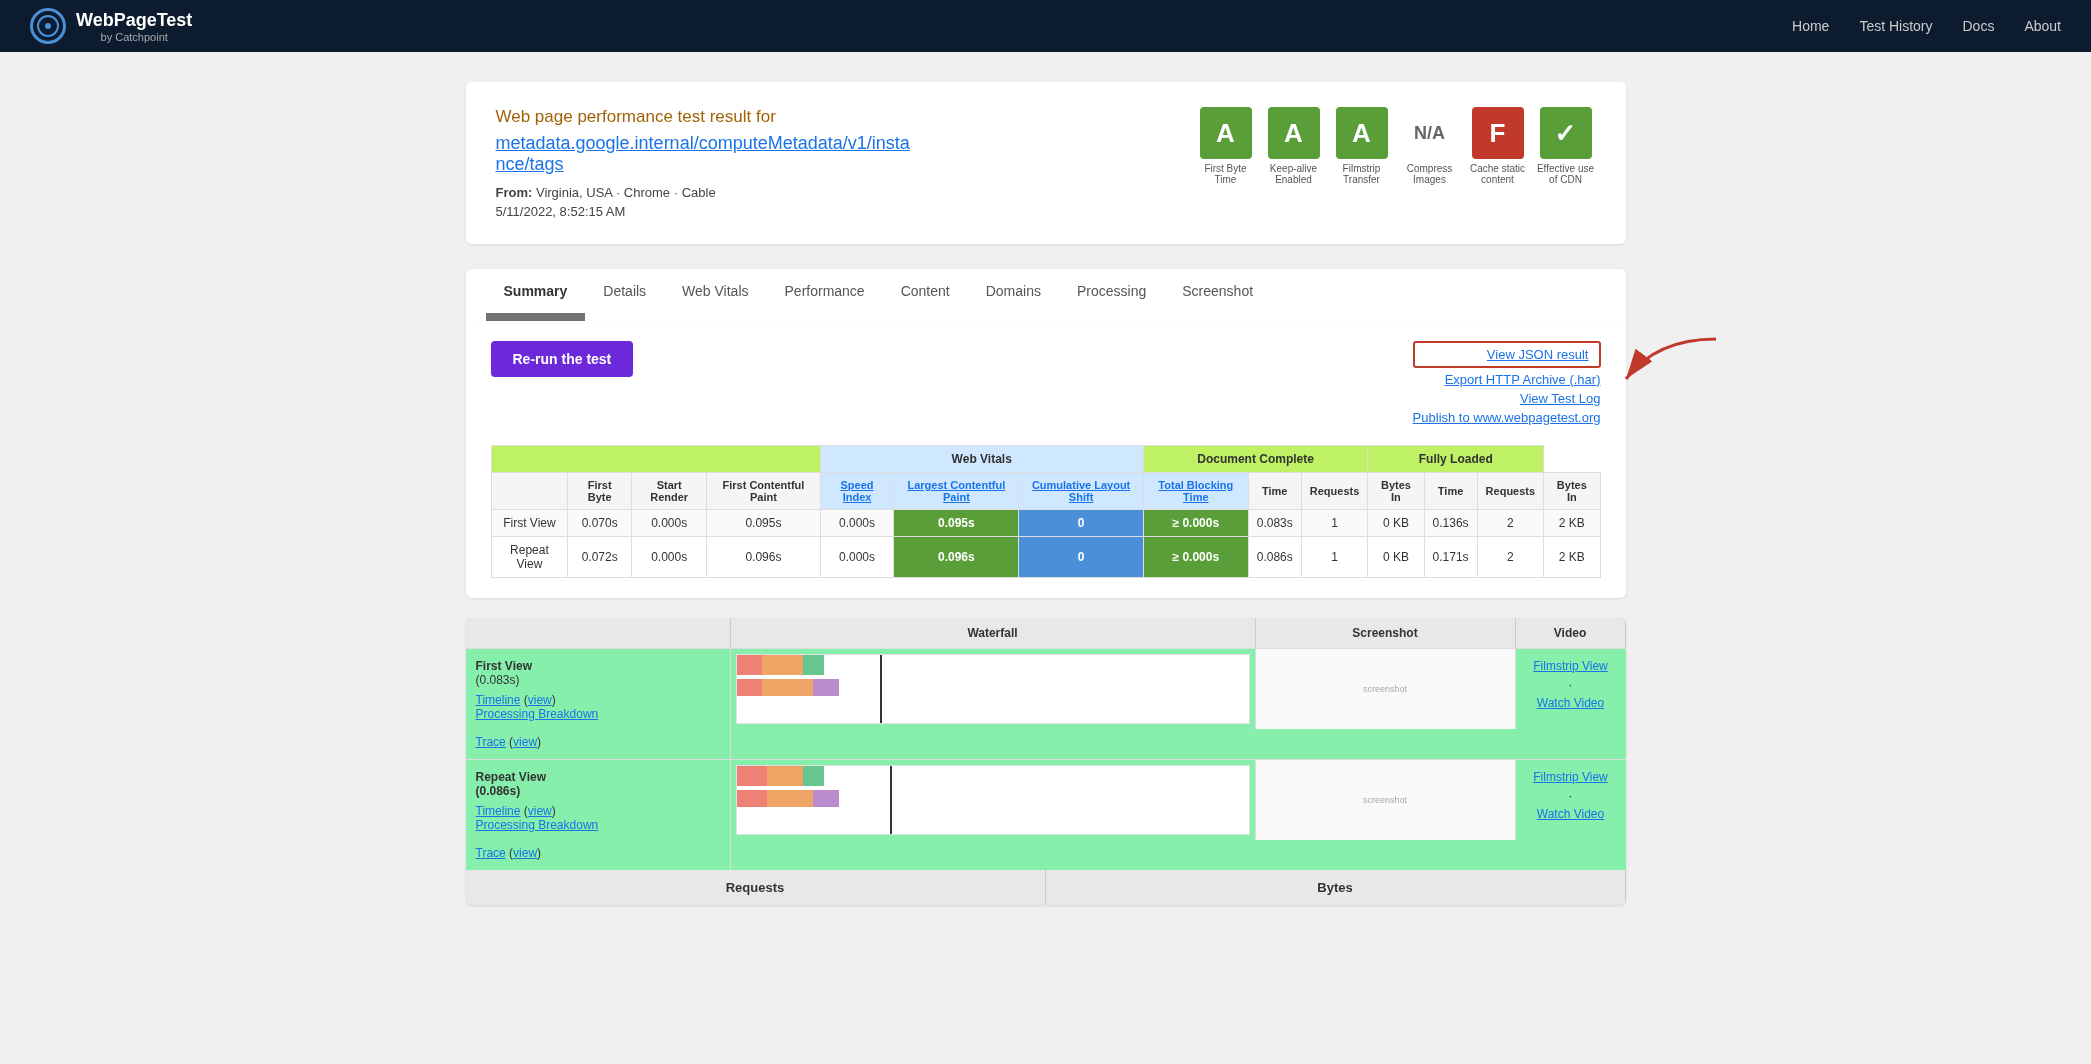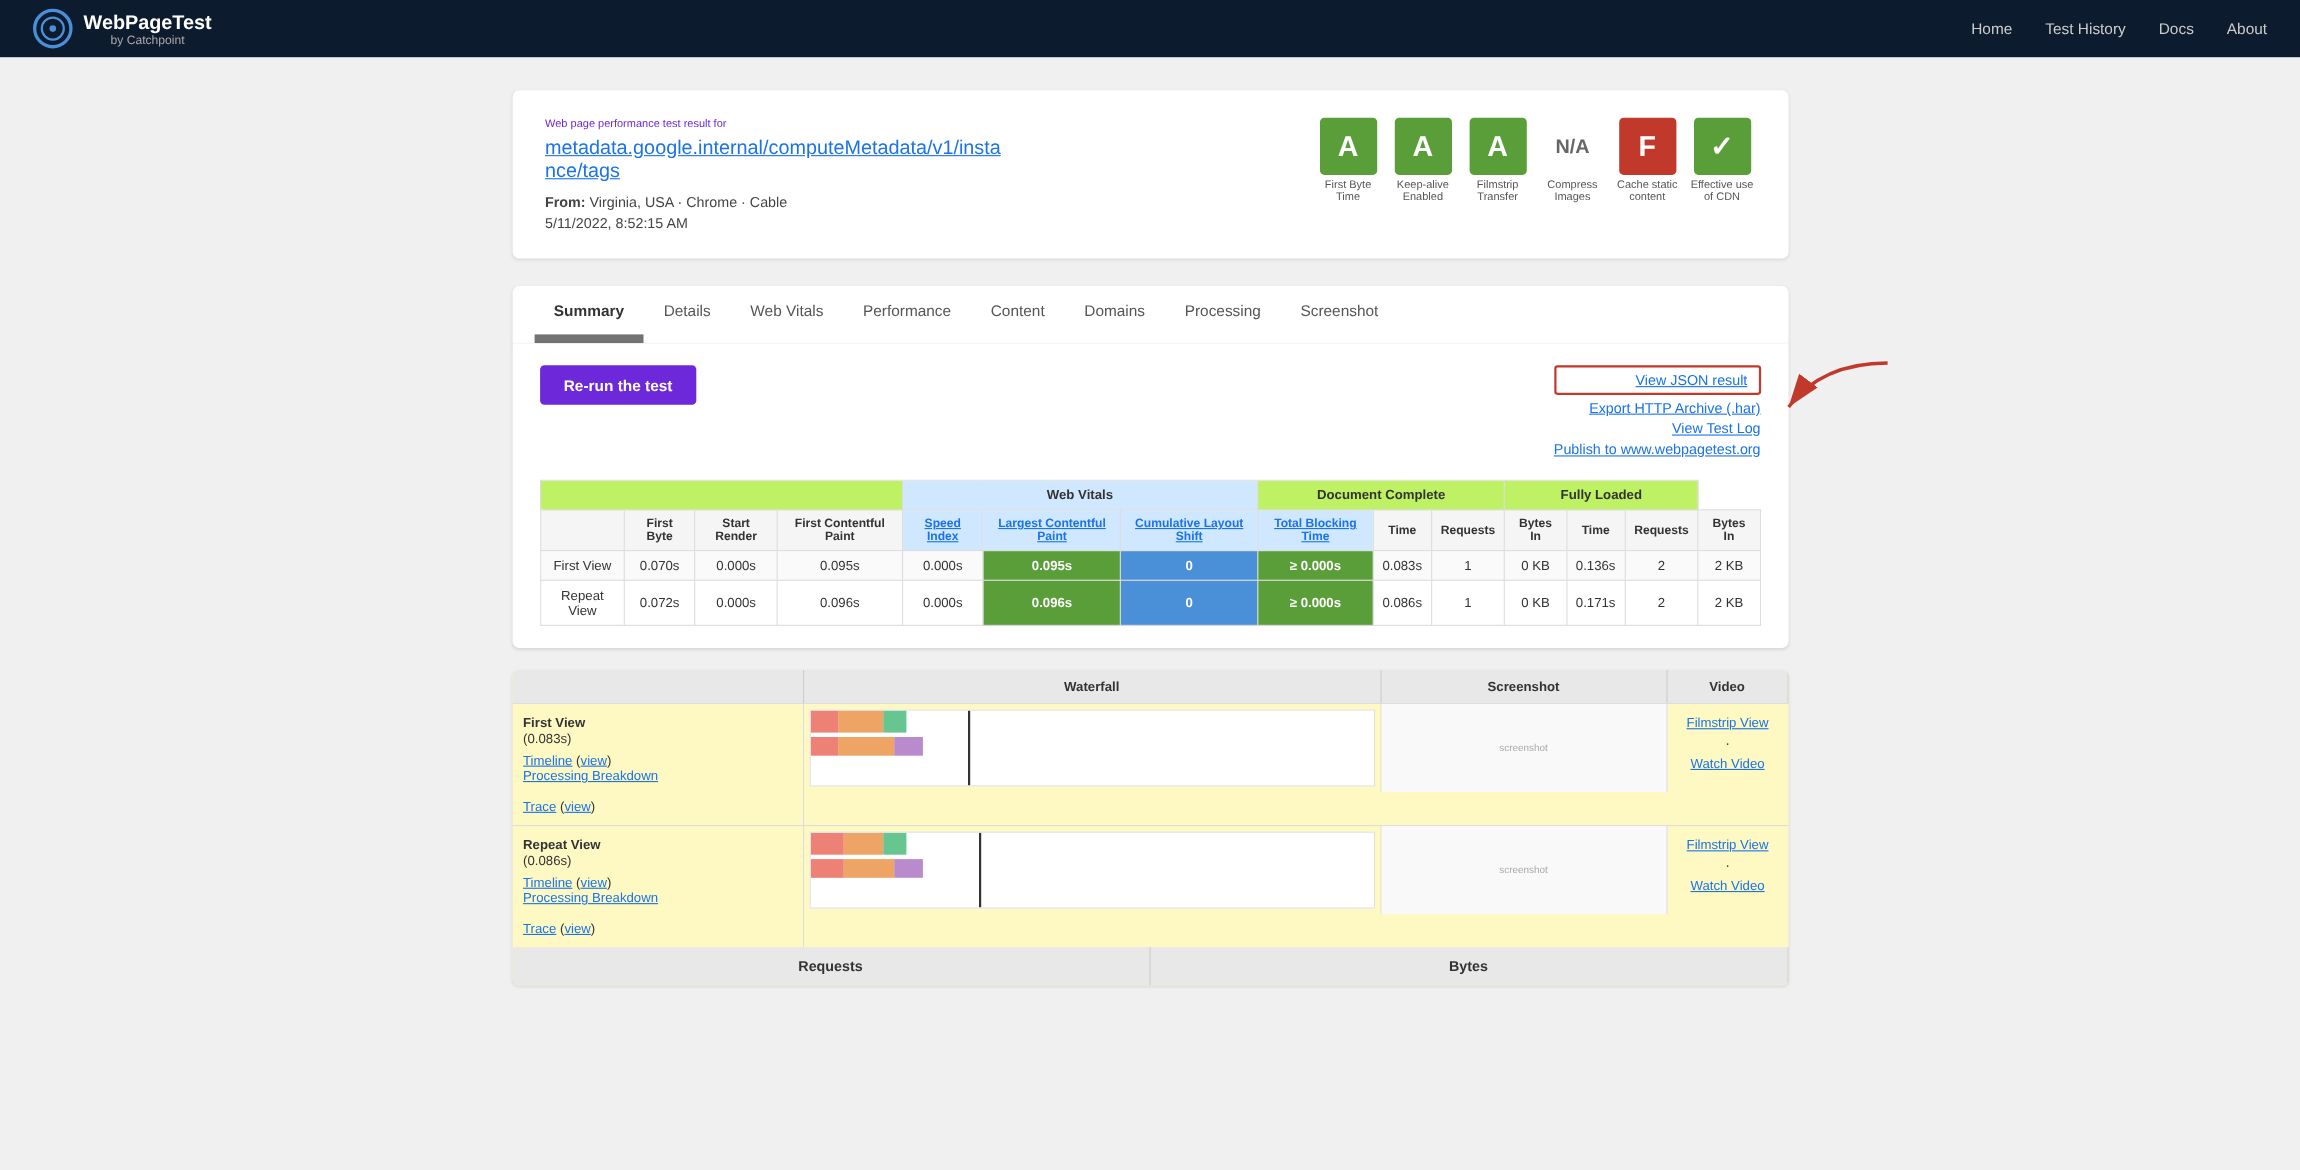--- a/index.html
+++ b/index.html
@@ -58,21 +58,21 @@
       padding: 25px 30px;
       margin-bottom: 25px;
       box-shadow: 0 1px 3px rgba(0,0,0,0.1);
     }
     .result-header {
       display: flex;
       align-items: flex-start;
       gap: 30px;
     }
     .result-info { flex: 1; }
-    .result-title { font-size: 10px; color: #6d28d9; margin-bottom: 6px; }
+    .result-title { font-size: 17px; color: #a16207; margin-bottom: 6px; }
     .result-url { color: #1a73e8; text-decoration: underline; font-size: 18px; margin-bottom: 10px; display: block; }
     .result-meta { font-size: 13px; color: #444; }
     .result-meta strong { font-weight: bold; }
     .result-meta .date { margin-top: 4px; }
 
     
     .grades { display: flex; align-items: center; gap: 8px; flex-shrink: 0; }
     .grade-item { display: flex; flex-direction: column; align-items: center; gap: 4px; }
     .grade-box {
       width: 52px; height: 52px;
@@ -169,21 +169,21 @@
     }
     .data-table tbody tr:nth-child(odd) { background: #fafafa; }
     .data-table tbody tr:nth-child(even) { background: #fff; }
     .th-web-vitals { background: #d0e8ff !important; }
     .td-web-green { background: #5a9e3a; color: #fff; font-weight: bold; }
     .td-web-blue { background: #4a90d9; color: #fff; font-weight: bold; }
     .td-left { text-align: left; }
 
     
     .waterfall-section {
-      background: #fef9c3;
+      background: #86efac;
       border-radius: 6px;
       box-shadow: 0 1px 3px rgba(0,0,0,0.1);
       overflow: hidden;
       margin-bottom: 20px;
     }
     .waterfall-header {
       display: grid;
       grid-template-columns: 265px 1fr 260px 110px;
       background: #e8e8e8;
     }
@@ -450,21 +450,21 @@
         </div>
         <div class="video-cell">
           <a href="#">Filmstrip View</a>
           <span>·</span>
           <a href="#">Watch Video</a>
         </div>
       </div>
 
       <div class="waterfall-row">
         <div class="waterfall-cell info-cell">
-          <div class="view-name">Repeat View<br><span style="font-weight:normal;margin-top:12px;">(0.086s)</span></div>
+          <div class="view-name">Repeat View<br><span style="font-weight:bold;margin-top:12px;">(0.086s)</span></div>
           <div style="margin-top:6px;">
             <a href="#">Timeline</a> (<a href="#">view</a>)<br>
             <a href="#">Processing Breakdown</a><br>
             <br>
             <a href="#">Trace</a> (<a href="#">view</a>)
           </div>
         </div>
         <div class="waterfall-cell" style="padding:5px;">
           <div class="waterfall-img">
             <div class="wf-bar wf-red" style="left:0%; width:6%; top:0; height:30%;"></div>

